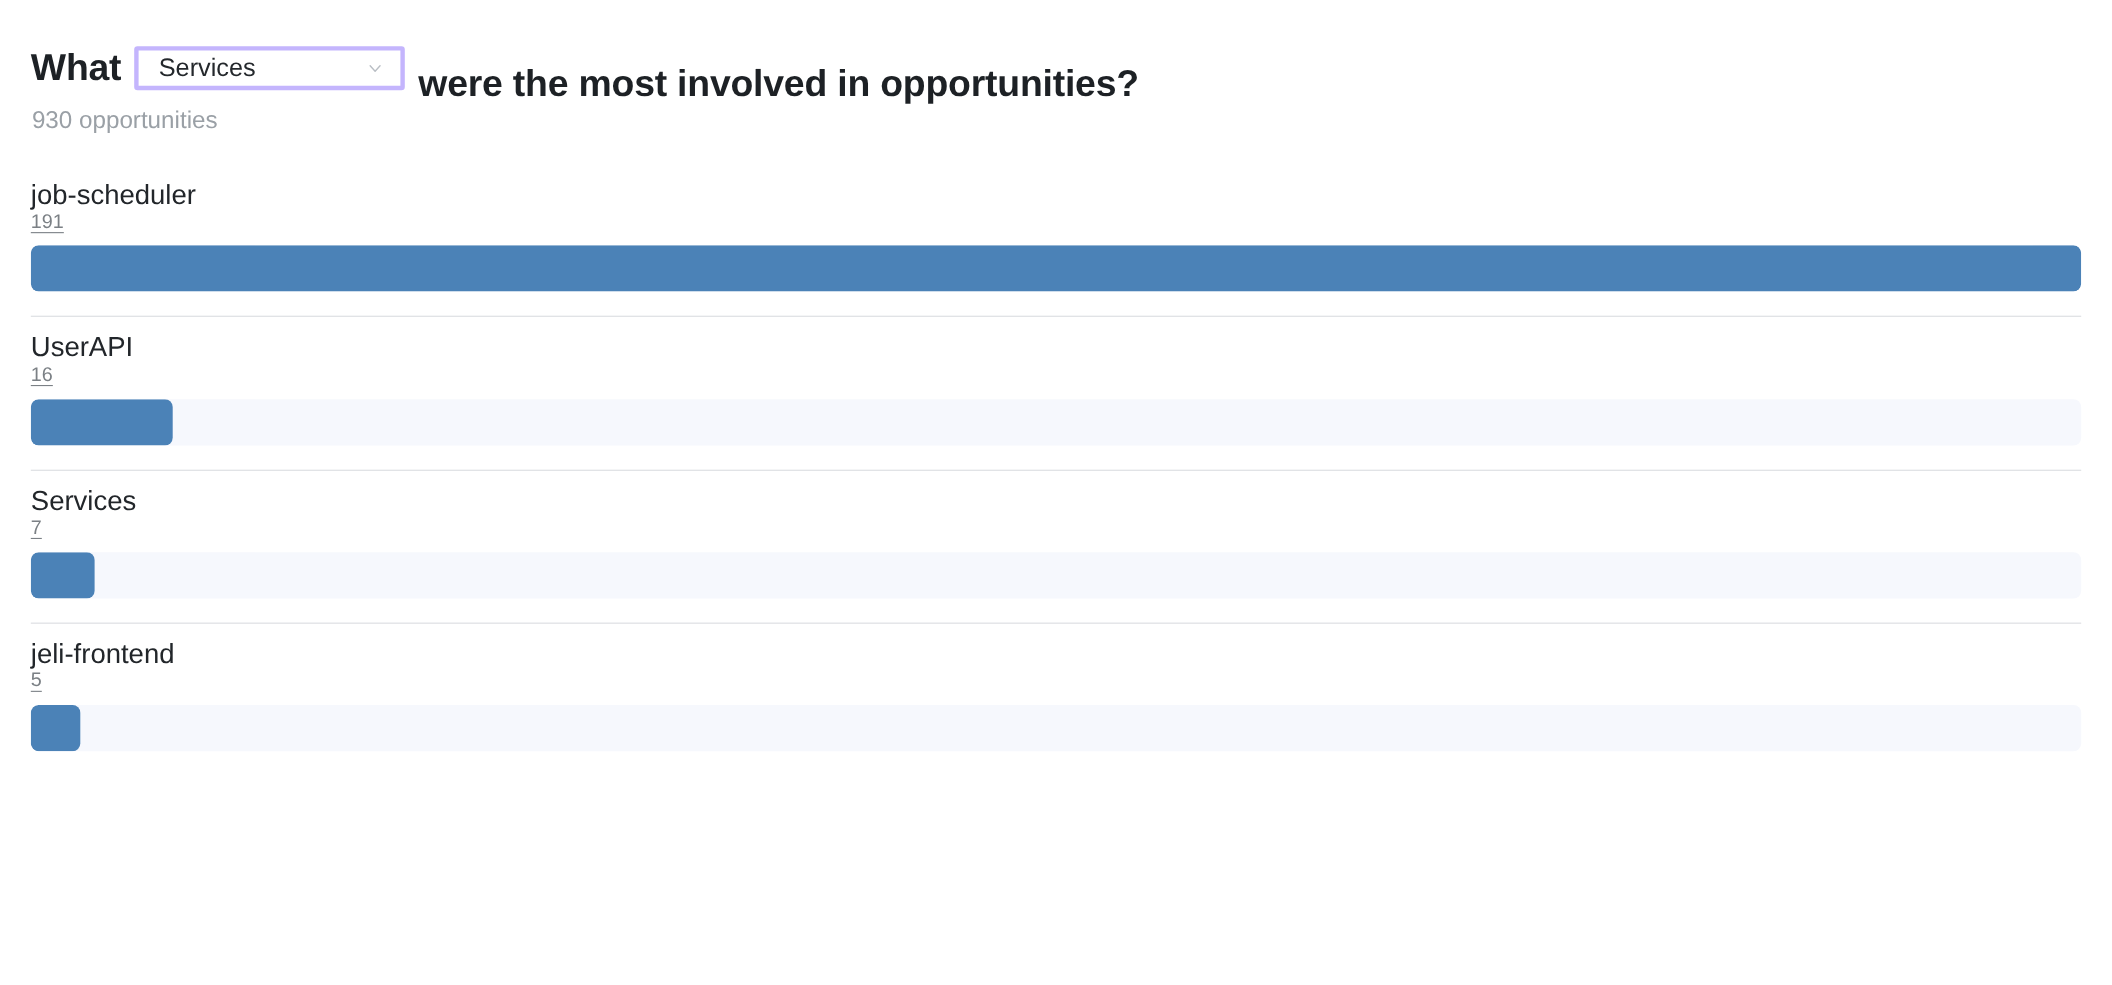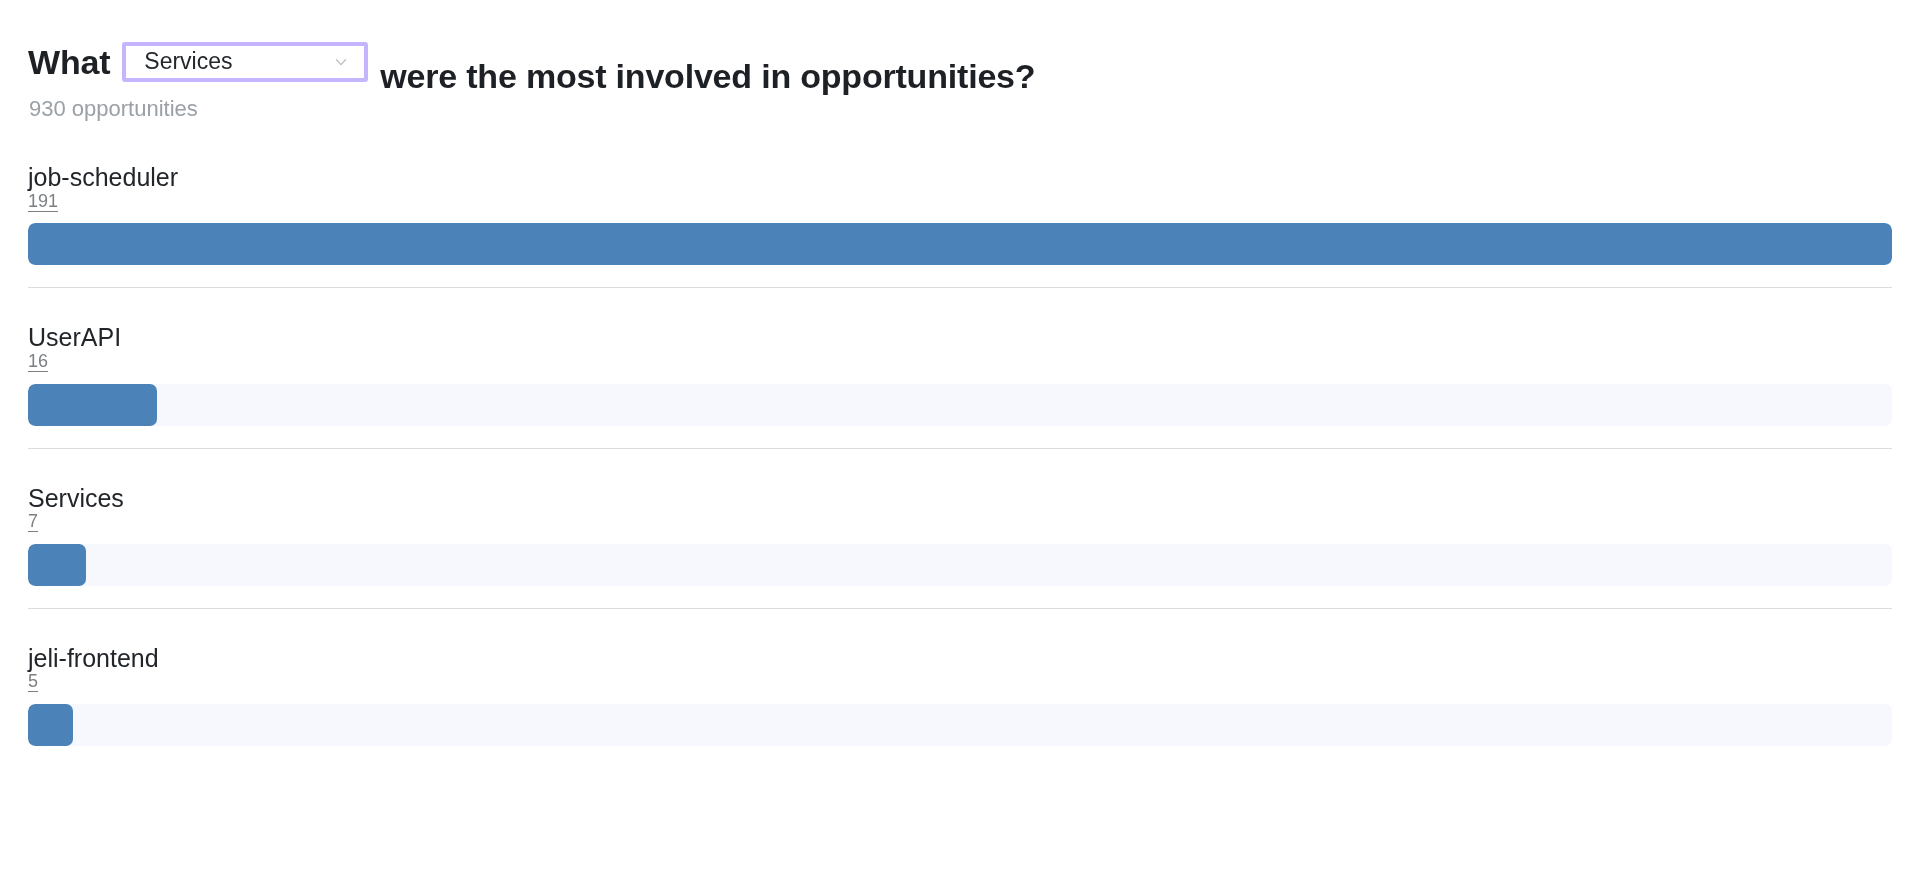--- a/index.html
+++ b/index.html
@@ -79,21 +79,21 @@
 
   
   .bar-list {
     margin-top: 44px;
   }
   .bar-row {
     position: relative;
     padding-bottom: 22px;
     margin-bottom: 0;
   }
-  .bar-row + .bar-row { padding-top: 37px; }
+  .bar-row + .bar-row { padding-top: 16px; }
   .bar-row + .bar-row::before {
     content: "";
     position: absolute;
     top: 0;
     left: 0;
     right: 0;
     height: 1px;
     background: #dadce0;
   }
 

